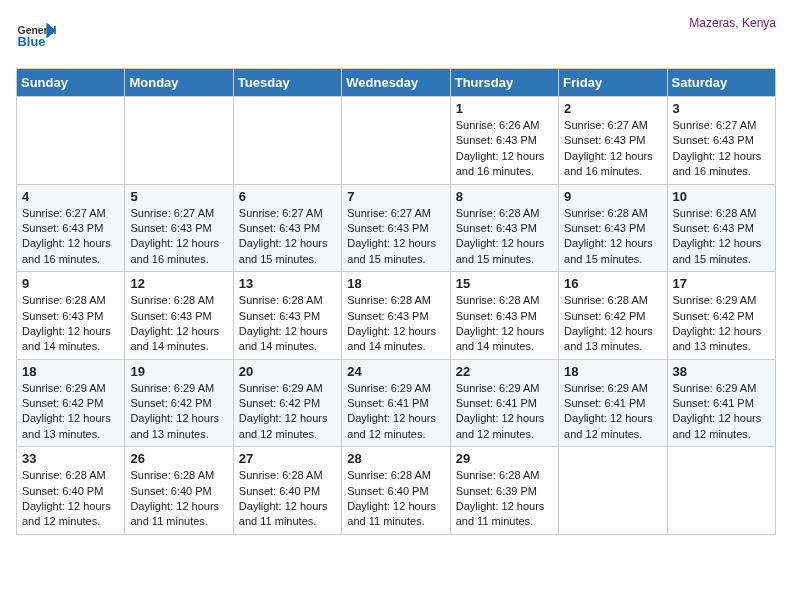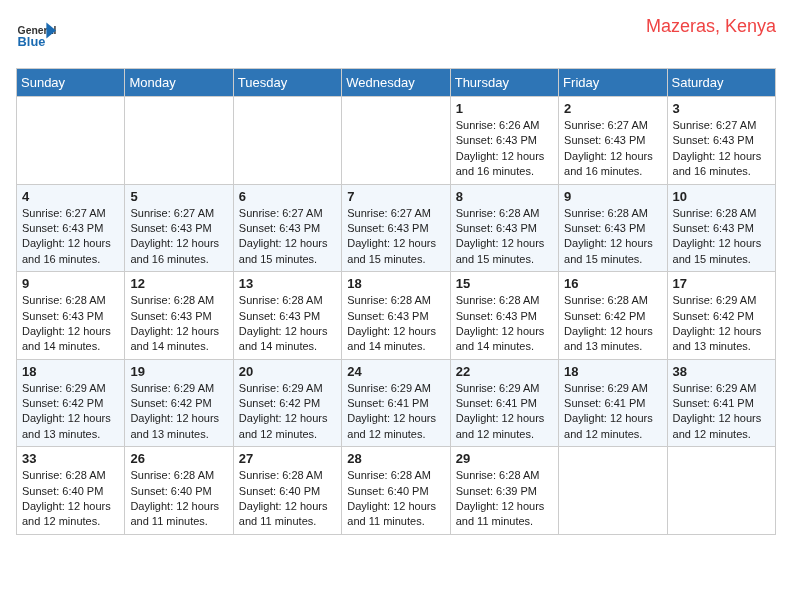--- a/index.html
+++ b/index.html
@@ -23,28 +23,28 @@
       font-weight: bold;
       color: #333;
     }
     .logo-icon {
       width: 40px;
       height: 40px;
       margin-right: 4px;
     }
     .title-block { text-align: right; }
     .month-title { font-size: 36px; font-weight: normal; color: #333; }
-    .location { font-size: 18px; color: #ef4444; }
+    .location { font-size: 12px; color: #701a75; }
 
     .calendar { width: 100%; border-collapse: collapse; }
     .calendar thead tr th {
       background-color: #2e75b6;
       color: #fff;
       font-size: 13px;
-      font-weight: normal;
+      font-weight: bold;
       padding: 6px 4px;
       border: 1px solid #ccc;
       text-align: left;
     }
     .calendar tbody tr td {
       border: 1px solid #ccc;
       vertical-align: top;
       padding: 4px 5px;
       width: 108px;
       min-height: 80px;

